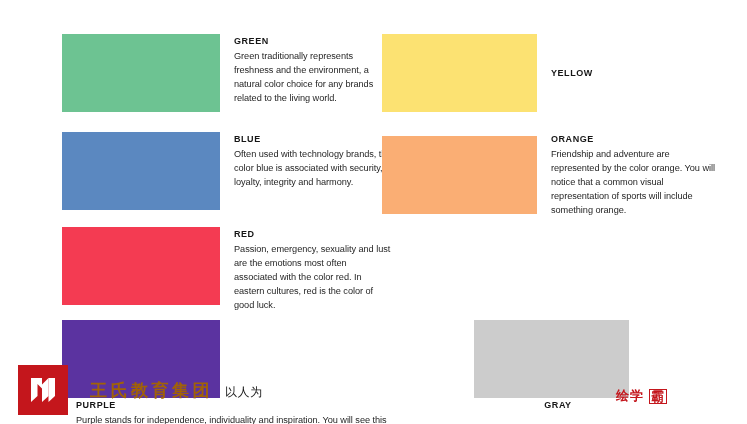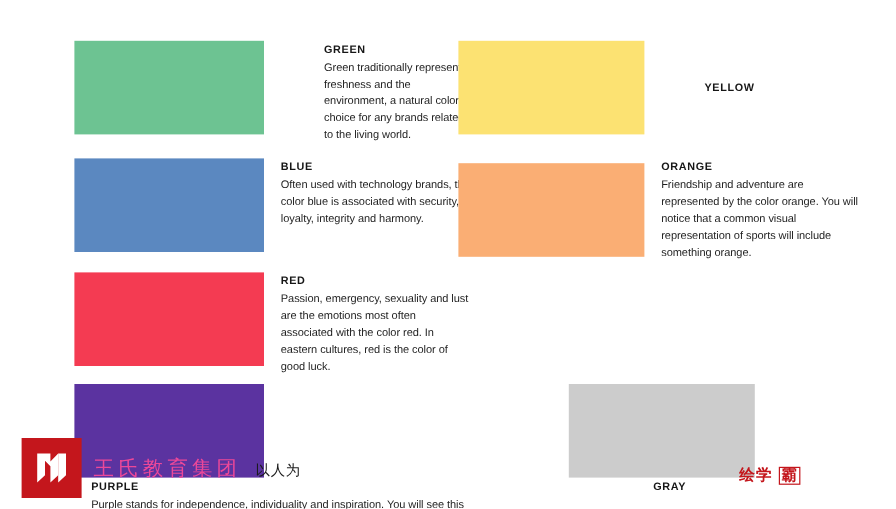--- a/index.html
+++ b/index.html
@@ -65,21 +65,21 @@
     color: #1f1f1f;
     letter-spacing: -0.05px;
   }
 
   
   .col-left  { left: 62px;  width: 330px; }
   .col-right { left: 382px; width: 338px; align-items: center; }
 
   .col-right .swatch { width: 155px; }
 
-  .row-1 { top: 34px; gap: 36px; }
+  .row-1 { top: 34px; }
   .row-2 { top: 132px; }
   .row-3 { top: 227px; }
   .row-4 { top: 320px; flex-direction: column; }
 
   
   .wm-left {
     position: absolute;
     left: 18px;
     bottom: 8px;
     display: flex;
@@ -102,24 +102,25 @@
 
   .wm-words {
     margin-left: 10px;
     display: flex;
     align-items: baseline;
     white-space: nowrap;
   }
 
   .wm-cn {
     font-size: 17px;
-    font-weight: normal;
+    font-weight: bold;
     letter-spacing: 3.5px;
-    color: #ec4899;
+    color: #a16207;
     font-family: "DejaVu Sans", sans-serif;
+    margin-left: 12px;
   }
 
   .wm-tag {
     font-size: 12px;
     letter-spacing: 0.6px;
     color: #1a1a1a;
     margin-left: 12px;
     font-family: Liberation Mono, monospace;
   }
 

